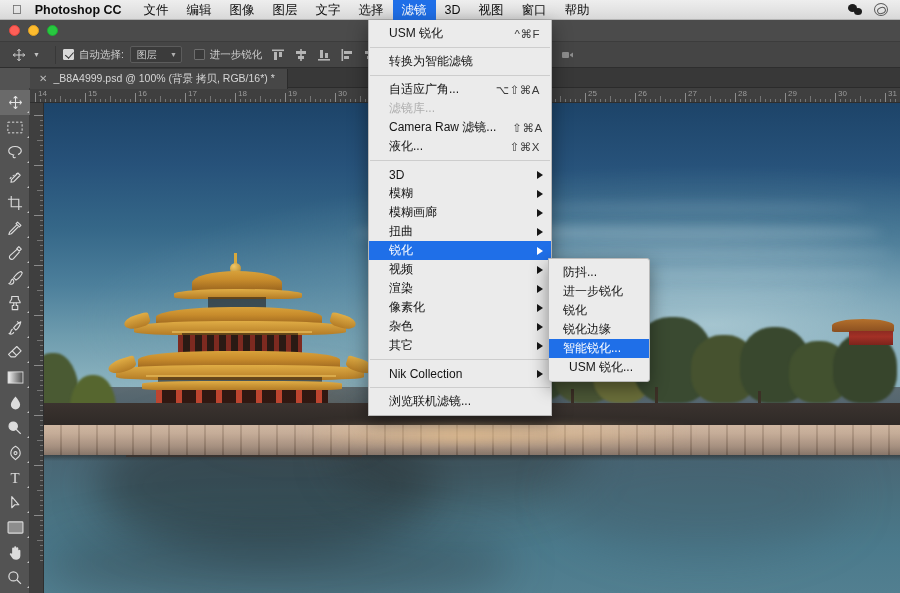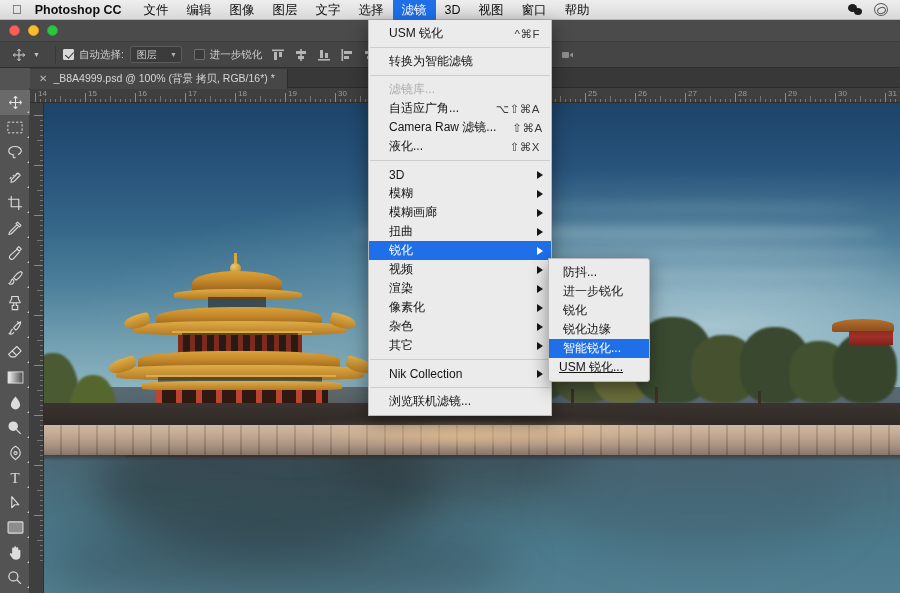--- a/index.html
+++ b/index.html
@@ -946,26 +946,26 @@
   <div class="menu menu-filter" id="filter-menu">
       <div class="mrow">
         <span>USM 锐化</span>
         <span class="sc">^⌘F</span>
       </div>
       <div class="msep"></div>
       <div class="mrow">
         <span>转换为智能滤镜</span>
       </div>
       <div class="msep"></div>
-      <div class="mrow disabled">
-        <span>滤镜库...</span>
-      </div>
       <div class="mrow">
         <span>自适应广角...</span>
         <span class="sc">⌥⇧⌘A</span>
+      </div>
+      <div class="mrow disabled">
+        <span>滤镜库...</span>
       </div>
       <div class="mrow">
         <span>Camera Raw 滤镜...</span>
         <span class="sc">⇧⌘A</span>
       </div>
       <div class="mrow">
         <span>液化...</span>
         <span class="sc">⇧⌘X</span>
       </div>
       <div class="msep"></div>
@@ -1029,21 +1029,21 @@
       </div>
       <div class="mrow" style="padding-left: 14px;">
         <span>锐化</span>
       </div>
       <div class="mrow" style="padding-left: 14px;">
         <span>锐化边缘</span>
       </div>
       <div class="mrow hl" style="padding-left: 14px;">
         <span>智能锐化...</span>
       </div>
-      <div class="mrow" style="padding-left: 10px; text-decoration: underline;">
+      <div class="mrow" style="padding-left: 20px;">
         <span>USM 锐化...</span>
       </div>
     </div>
 
   <div class="menubar">
     <span class="mb-apple"></span>
     <span class="mb-app">Photoshop CC</span>
     <span id="mb-items" style="display:flex;align-items:center;height:20px;">
         <span class="mb-item">文件</span>
         <span class="mb-item">编辑</span>

